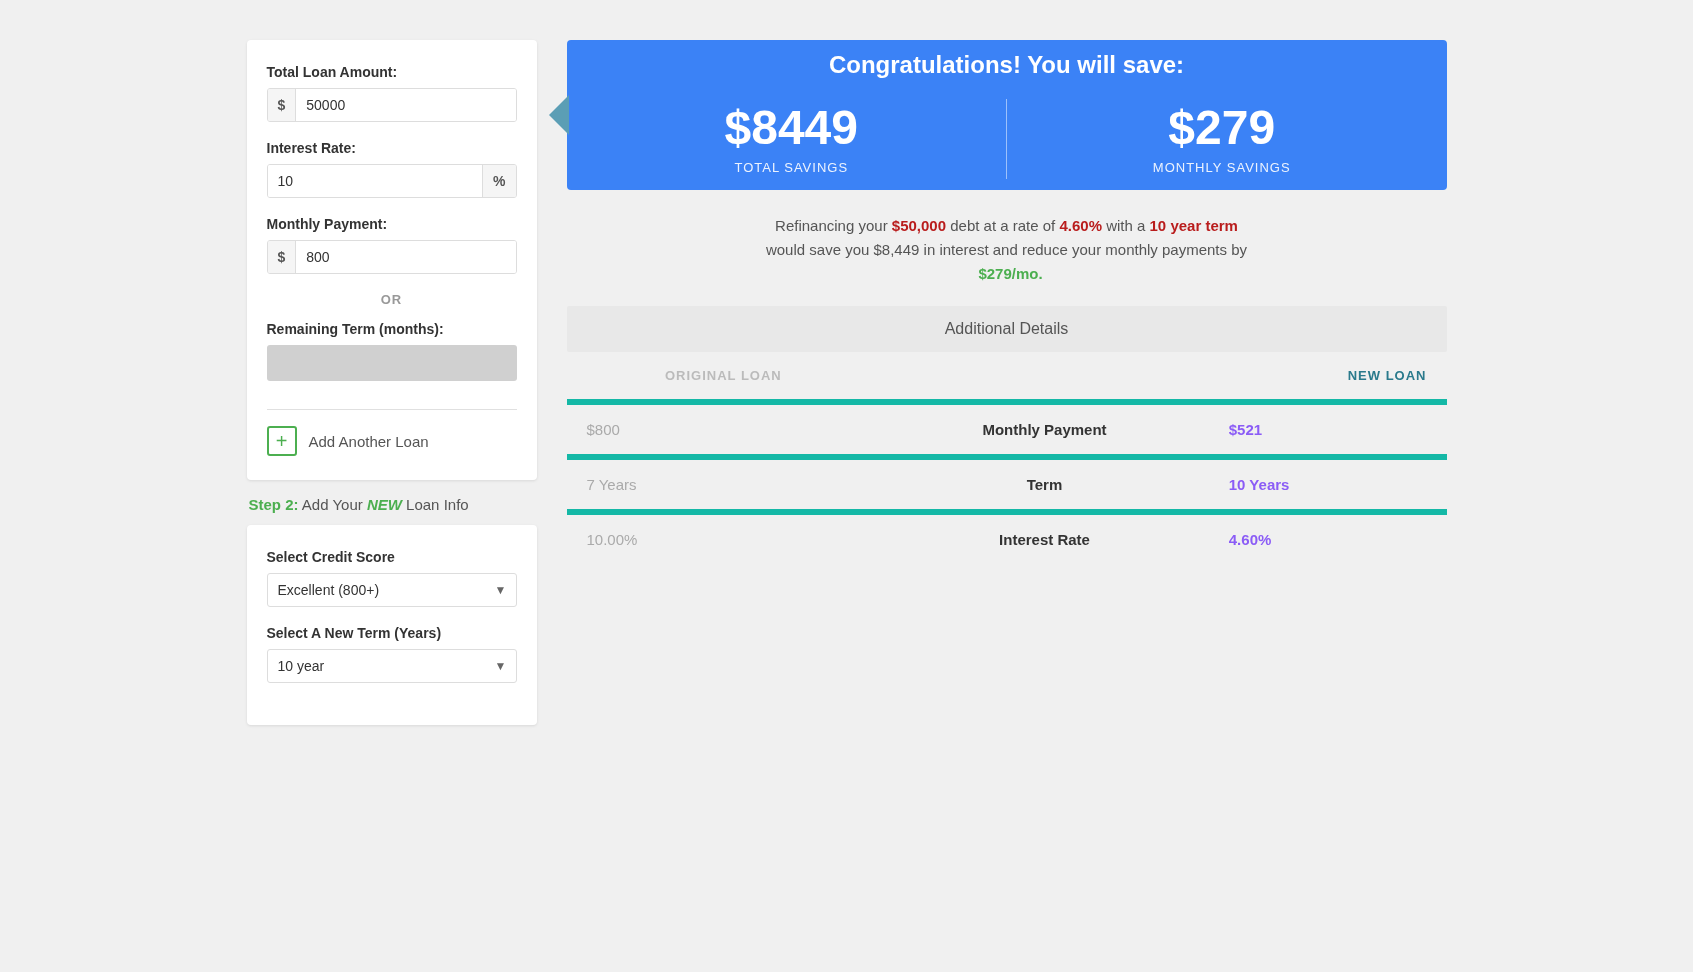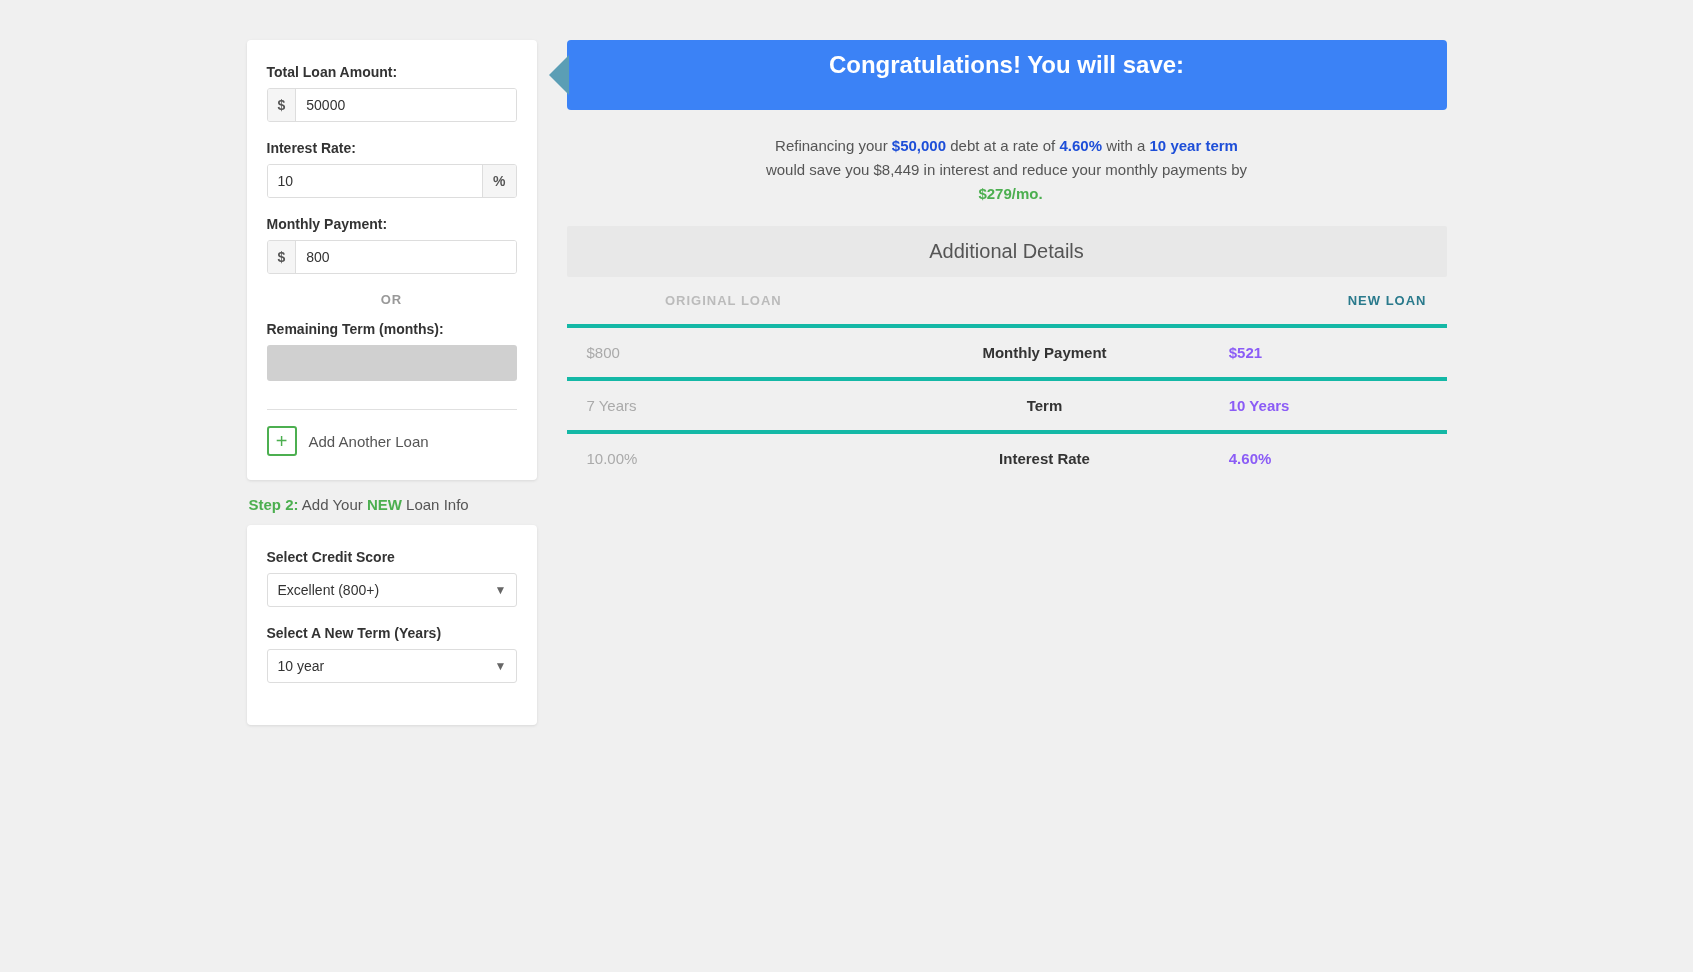--- a/index.html
+++ b/index.html
@@ -125,20 +125,21 @@
       margin-bottom: 12px;
       padding-left: 2px;
     }
     .step-label .step-num {
       color: #4caf50;
       font-weight: 700;
     }
     .step-label .new-word {
       color: #4caf50;
       font-weight: 700;
+      font-style: italic;
     }
     .select-wrapper {
       position: relative;
       margin-bottom: 18px;
     }
     .select-wrapper select {
       width: 100%;
       padding: 8px 30px 8px 10px;
       font-size: 14px;
       border: 1px solid #ddd;
@@ -218,34 +219,34 @@
     }
 
     .description-text {
       text-align: center;
       color: #555;
       font-size: 15px;
       line-height: 1.6;
       margin-bottom: 20px;
     }
     .description-text strong {
-      color: #1d4ed8;
+      color: #b91c1c;
       font-weight: 700;
     }
     .description-text .green-amount {
       color: #4caf50;
       font-weight: 700;
       margin-left: 8px;
     }
 
     .additional-details-header {
       background: #e8e8e8;
       padding: 14px 20px;
       text-align: center;
-      font-size: 20px;
+      font-size: 16px;
       color: #555;
       font-weight: 500;
       border-radius: 2px;
       margin-bottom: 0;
     }
 
     .details-table {
       width: 100%;
       border-collapse: collapse;
     }
@@ -262,21 +263,21 @@
     .col-middle {
       text-align: center;
       color: #555;
     }
     .col-new {
       text-align: right;
       color: #2a7a8c;
     }
     .details-table tr.data-row td {
       padding: 16px 20px;
-      border-top: 4px solid #14b8a6;
+      border-top: 6px solid #14b8a6;
       font-size: 15px;
     }
     .td-original {
       color: #aaa;
       text-align: left;
     }
     .td-label {
       text-align: center;
       color: #333;
       font-weight: 600;
@@ -356,20 +357,31 @@
         </select>
         <span class="select-arrow">▼</span>
       </div>
     </div>
   </div>
 
   <div class="right-panel">
 
     <div class="savings-banner">
       <div class="banner-title">Congratulations! You will save:</div>
+      <div class="savings-row">
+        <div class="savings-col">
+          <div class="savings-amount">$8449</div>
+          <div class="savings-label">TOTAL SAVINGS</div>
+        </div>
+        <div class="savings-divider"></div>
+        <div class="savings-col">
+          <div class="savings-amount">$279</div>
+          <div class="savings-label">MONTHLY SAVINGS</div>
+        </div>
+      </div>
     </div>
 
     <div class="description-text">
       <p>
         Refinancing your <strong>$50,000</strong> debt at a rate of <strong>4.60%</strong> with a <strong>10 year term</strong>
       </p>
       <p>
         would save you $8,449 in interest and reduce your monthly payments by
       </p>
       <p>

